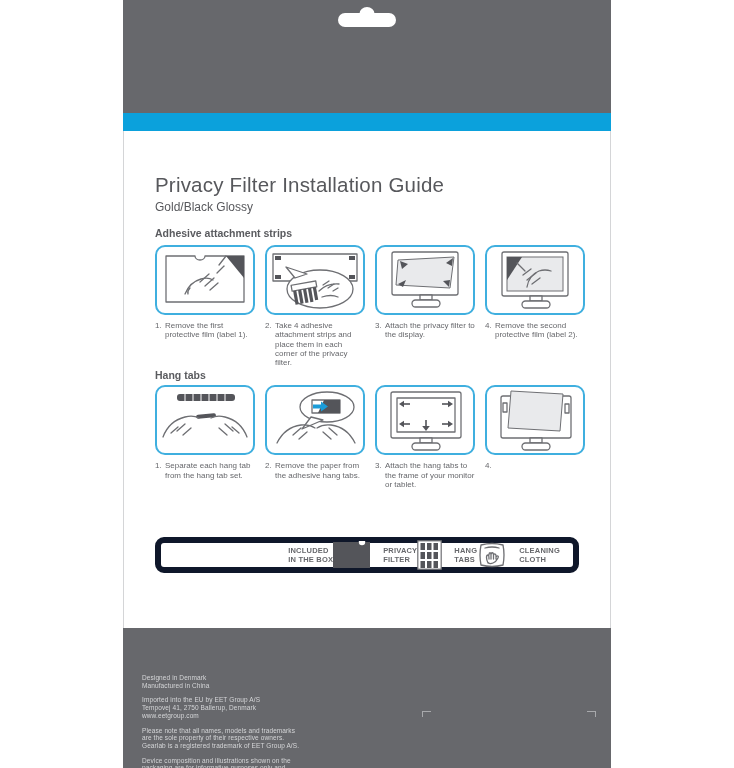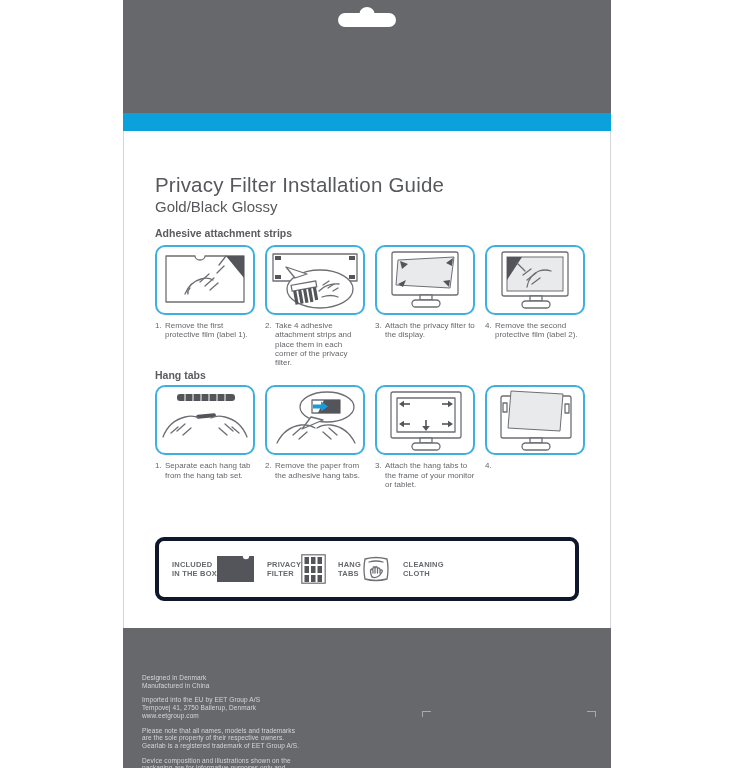--- a/index.html
+++ b/index.html
@@ -17,36 +17,36 @@
     width:58px;height:14px;background:#fff;border-radius:8px;}
   .euro-hole::before{content:"";position:absolute;top:-6px;left:50%;transform:translateX(-50%);
     width:15px;height:13px;background:#fff;border-radius:50% 50% 40% 40%;}
 
   .blue-bar{height:18px;background:#0ba1dc;flex:none;}
 
   
   .content{flex:1;background:#fff;border-left:1px solid #d4d5d7;border-right:1px solid #d4d5d7;
     padding:0 31px;box-sizing:border-box;overflow:hidden;}
   .title{margin:42px 0 0;font-size:20.5px;line-height:24px;font-weight:400;color:#57585c;letter-spacing:.2px;}
-  .subtitle{margin:3px 0 0;font-size:15px;line-height:14px;font-weight:400;color:#57585c;}
+  .subtitle{margin:3px 0 0;font-size:12px;line-height:14px;font-weight:400;color:#57585c;}
   .sec-heading{margin:13px 0 6px;font-size:10.5px;line-height:12px;font-weight:700;color:#5a5b5f;}
   .sec-heading.second{margin-top:2px;margin-bottom:4px;}
 
   .row{display:flex;gap:10px;}
   .step{width:100px;flex:none;}
   .illus{box-sizing:border-box;width:100px;height:70px;border:2px solid #3fafdf;border-radius:10px;
     background:#fff;overflow:hidden;}
   .illus svg{display:block;}
   .caption{display:flex;margin-top:6px;font-size:8px;line-height:9.3px;color:#67686c;}
   .cap-num{width:10px;flex:none;}
   .cap-text{flex:1;}
 
   
-  .included{margin-top:48px;height:64px;box-sizing:border-box;border:4px solid #0f172a;border-radius:9px;
-    display:flex;align-items:center;justify-content:flex-start;padding:0 13px;}
+  .included{margin-top:48px;height:36px;box-sizing:border-box;border:6px solid #0f172a;border-radius:9px;
+    display:flex;align-items:center;justify-content:flex-end;padding:0 13px;}
   .pre{white-space:pre-line;}
   .inc-label{font-size:7.5px;line-height:9px;font-weight:700;color:#67686c;letter-spacing:.2px;}
   .inc-item{display:flex;align-items:center;gap:12px;}
   .inc-item .lbl{font-size:7.5px;line-height:9px;font-weight:700;color:#67686c;letter-spacing:.2px;}
 
   
   .footer{height:140px;background:#67686c;position:relative;box-sizing:border-box;
     padding:46px 0 0 19px;flex:none;}
   .footer p{margin:0 0 7px;font-size:6.5px;line-height:7.7px;color:#d5d6d8;letter-spacing:.1px;}
   .mark{position:absolute;width:8px;height:5px;}

